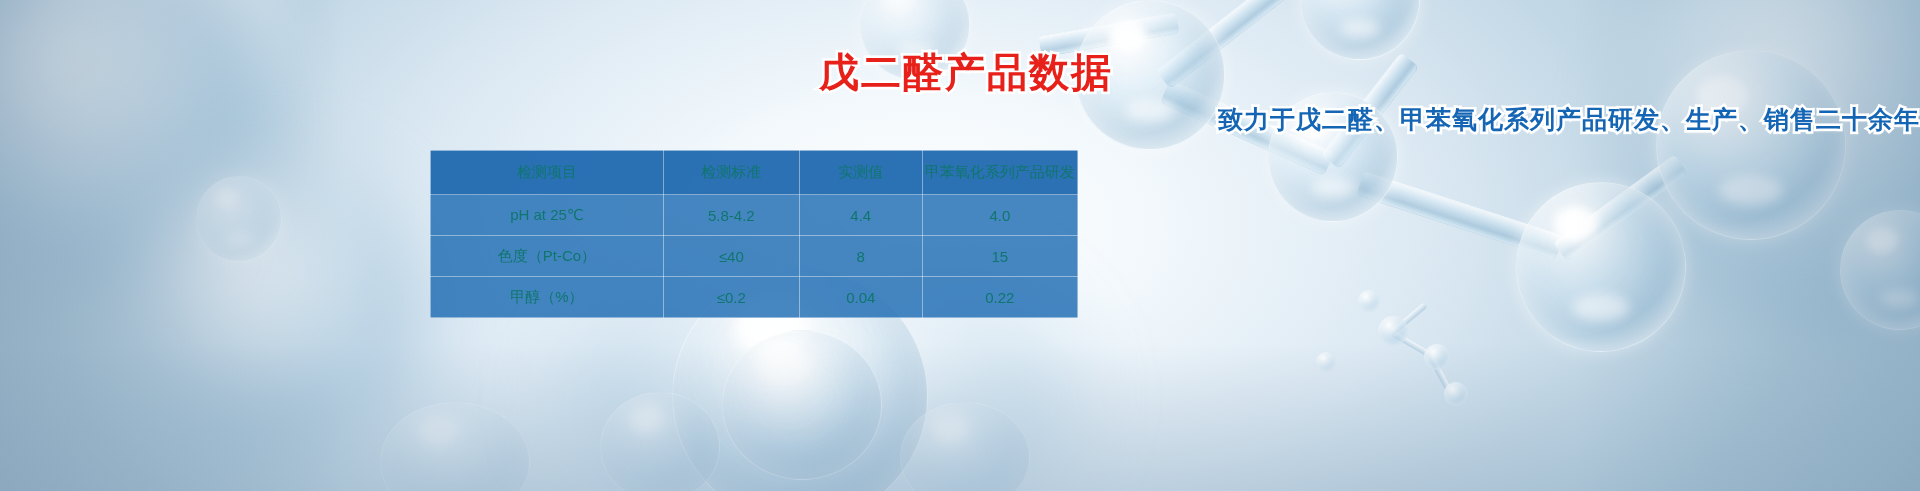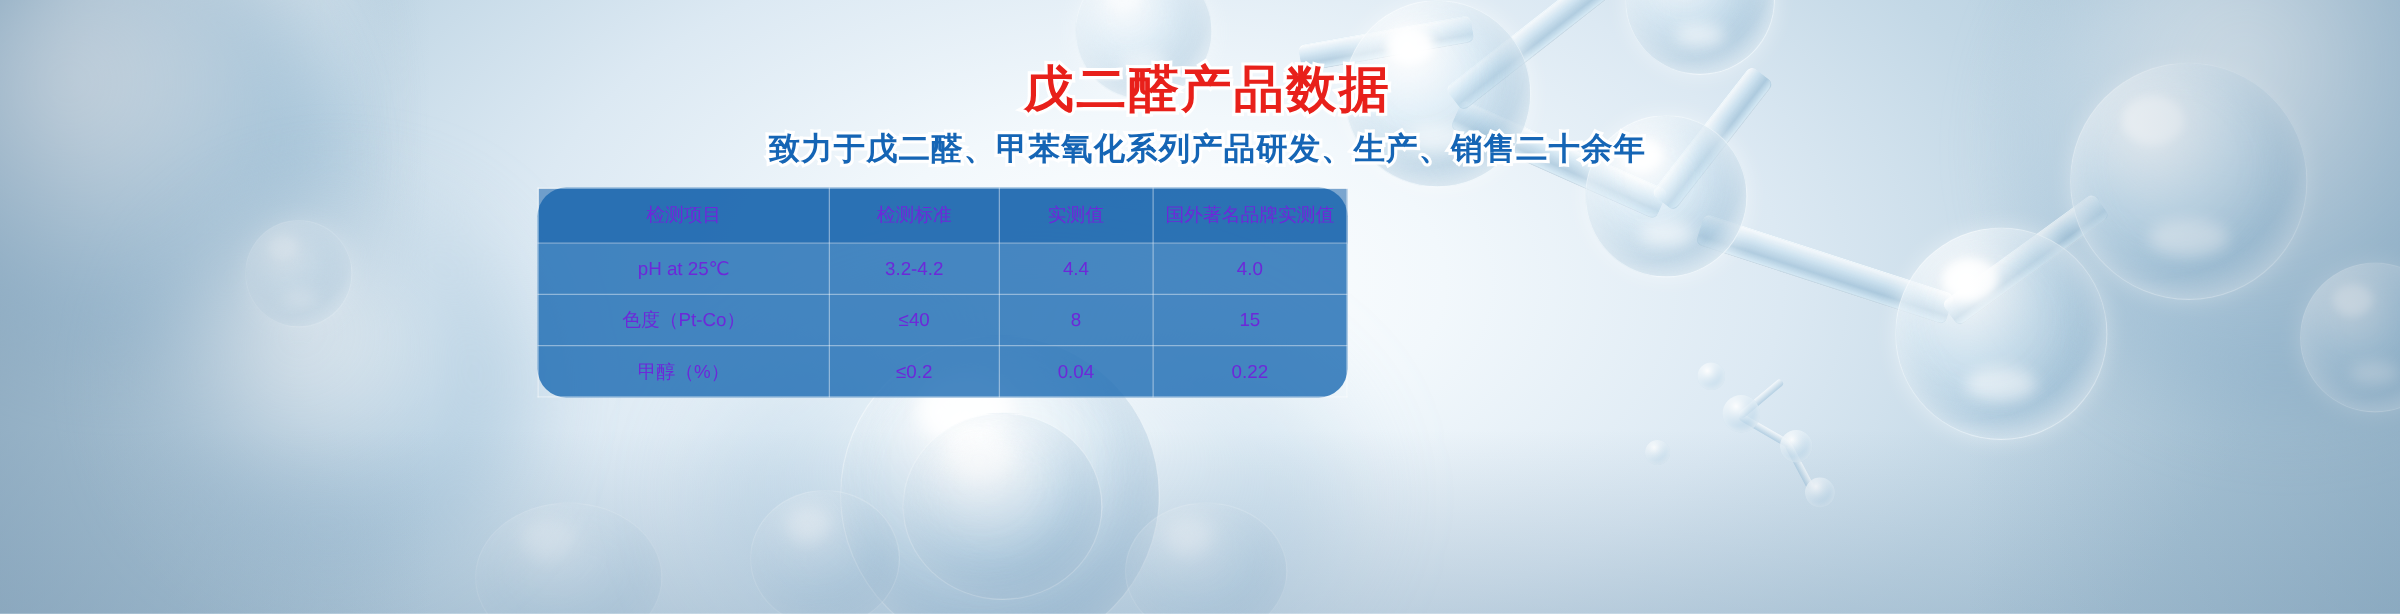--- a/index.html
+++ b/index.html
@@ -86,33 +86,33 @@
     paint-order:stroke fill;
     text-shadow:0 2px 3px rgba(255,255,255,.9);
   }
   .sub-title {
     margin-top:10px;
     font-size:25px; font-weight:bold; color:#1565b5;
     letter-spacing:1px; line-height:1.2;
     -webkit-text-stroke:5px #ffffff;
     paint-order:stroke fill;
     text-shadow:0 2px 3px rgba(255,255,255,.85);
+    text-align:right;
   }
 
   
   .table-wrap {
     position:absolute; left:430px; top:150px; width:648px;
     z-index:7;
   }
   table.spec {
     width:100%; border-collapse:collapse;
     background:rgba(25,105,178,.80);
-    color:#6d28d9;
+    color:#0f766e;
     font-size:15px;
-    border-radius:23px;
   }
   table.spec th, table.spec td {
     border:1px solid rgba(255,255,255,.42);
     text-align:center;
     font-weight:normal;
     padding:0;
     height:40px;
     vertical-align:middle;
   }
   table.spec thead th { height:44px; font-size:15px; background:rgba(21,97,170,.55); }
@@ -181,27 +181,27 @@
           <col class="c1">
           <col class="c2">
           <col class="c3">
           <col class="c4">
         </colgroup>
       <thead>
         <tr>
           <th>检测项目</th>
           <th>检测标准</th>
           <th>实测值</th>
-          <th>国外著名品牌实测值</th>
+          <th>甲苯氧化系列产品研发</th>
         </tr>
       </thead>
       <tbody>
         <tr>
           <td>pH at 25℃</td>
-          <td>3.2-4.2</td>
+          <td>5.8-4.2</td>
           <td>4.4</td>
           <td>4.0</td>
         </tr>
         <tr>
           <td>色度（Pt-Co）</td>
           <td>≤40</td>
           <td>8</td>
           <td>15</td>
         </tr>
         <tr>

